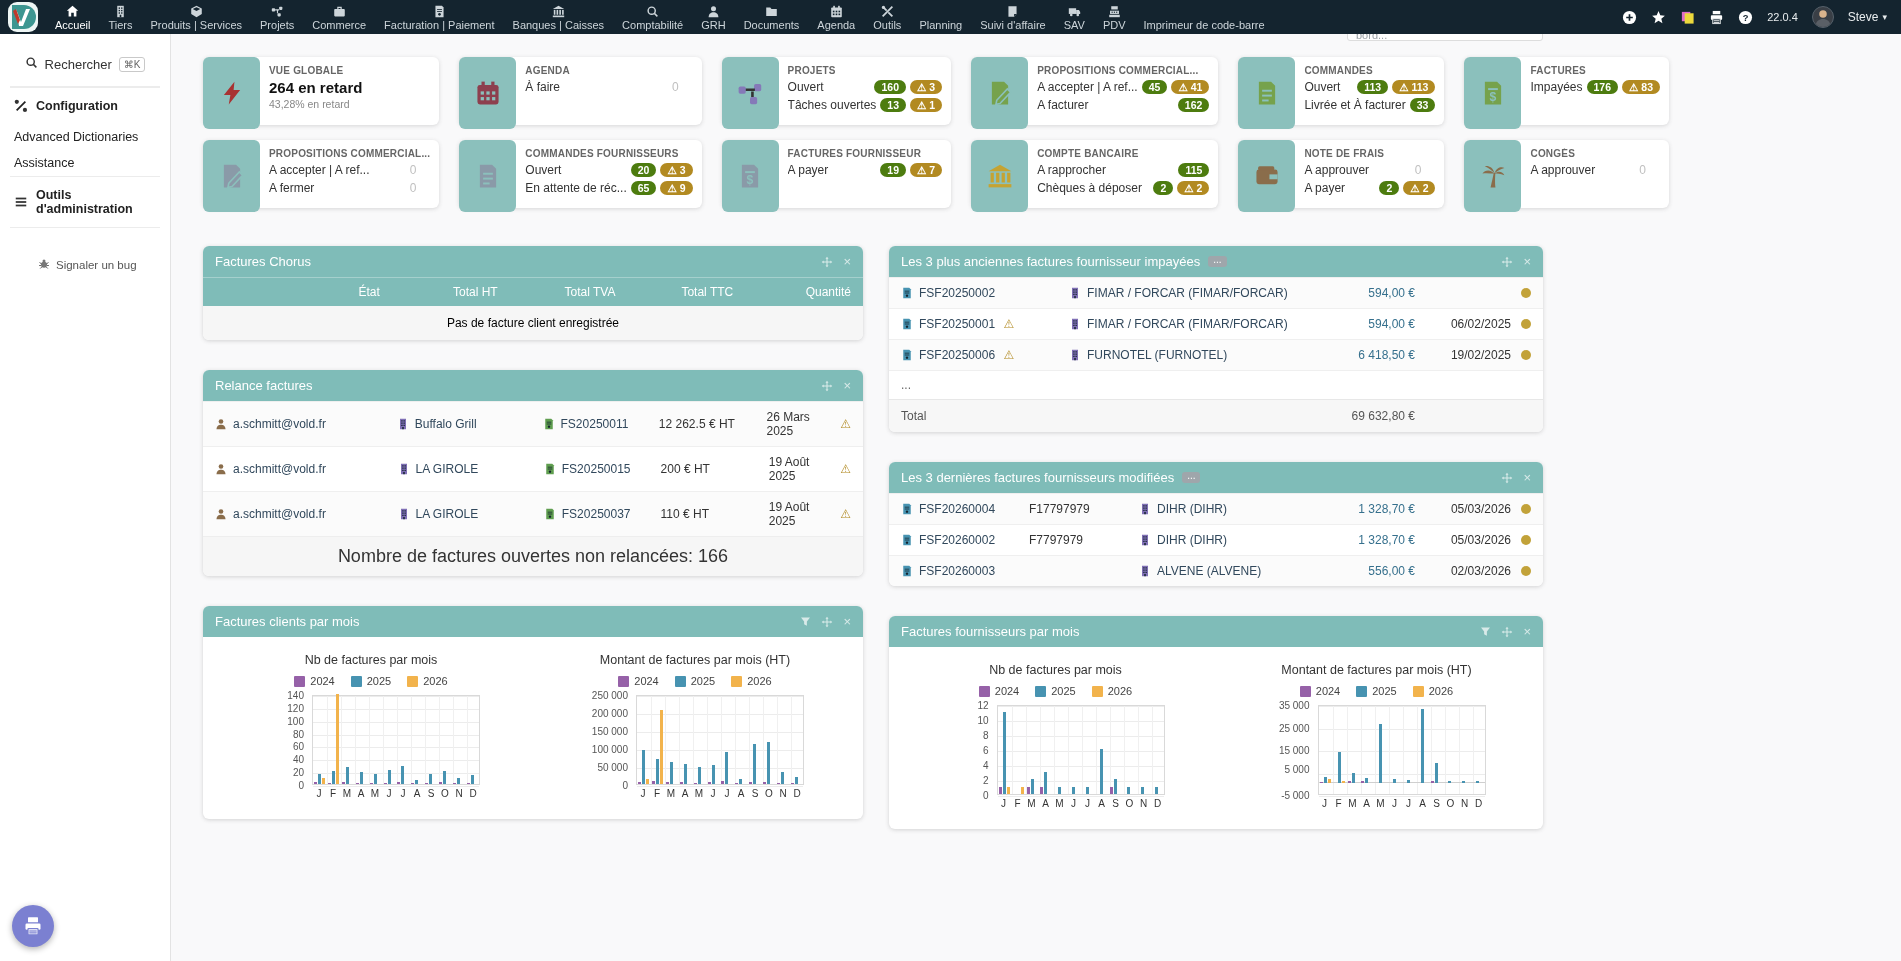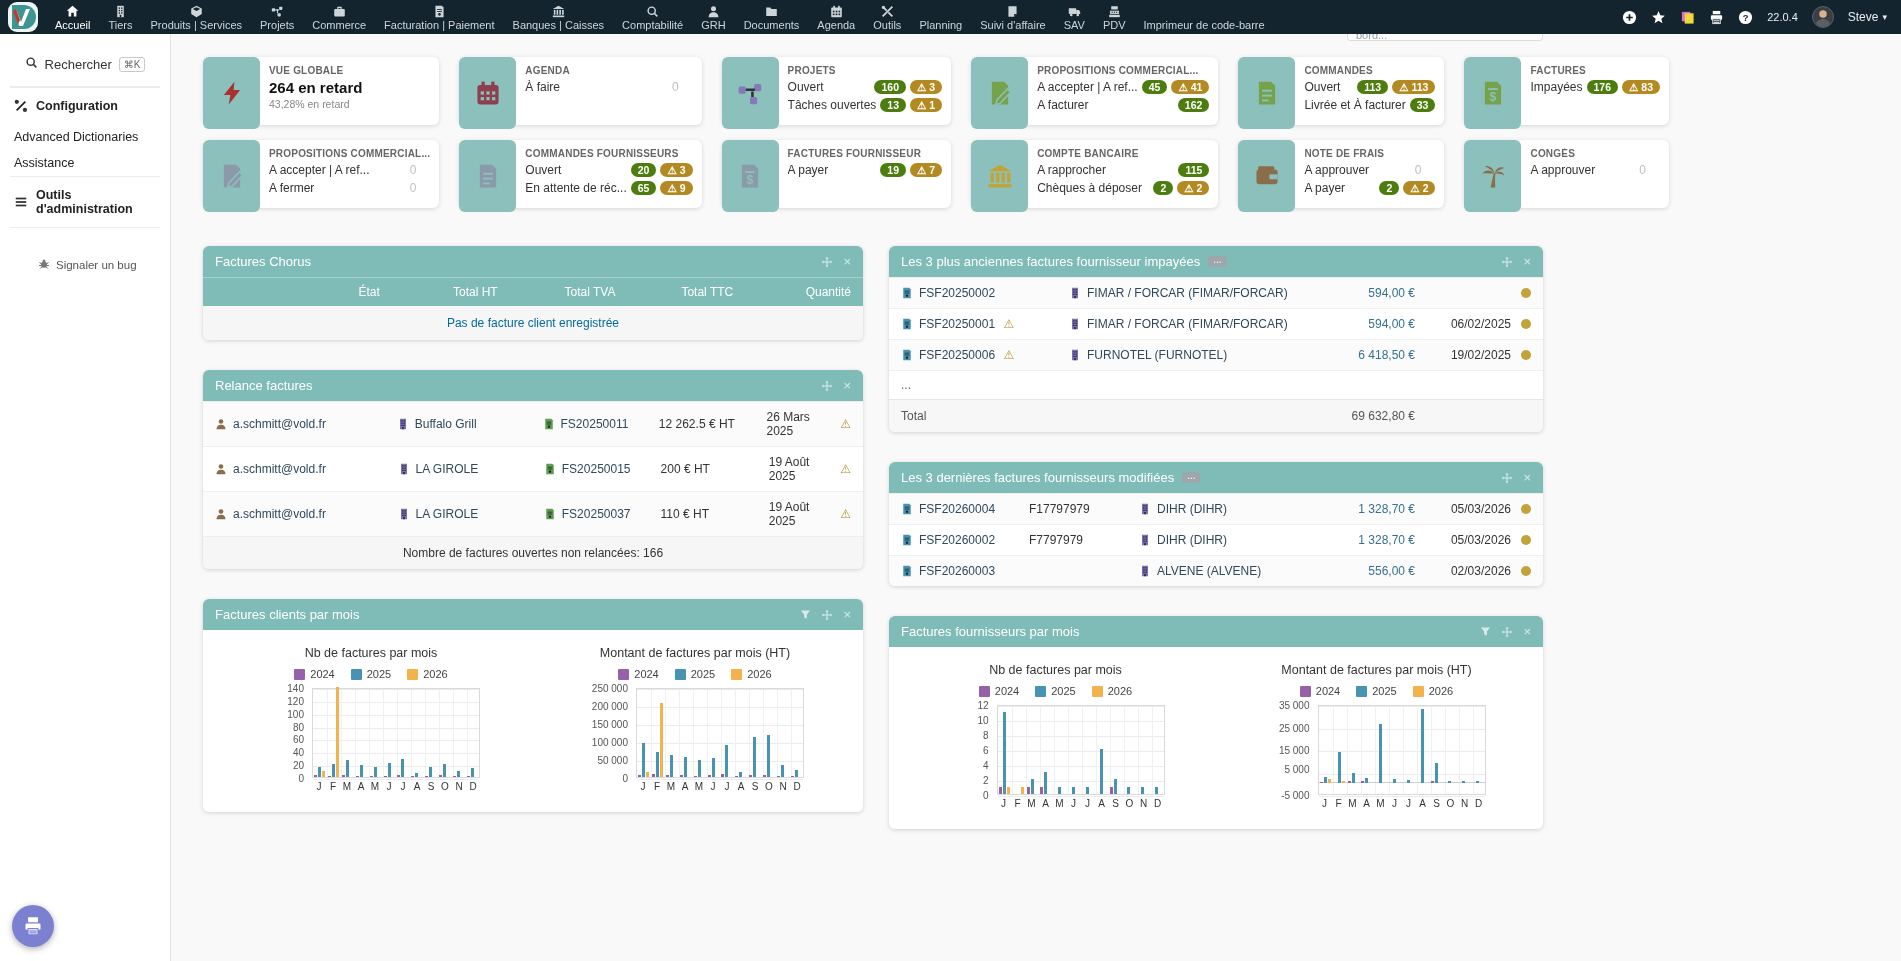--- a/index.html
+++ b/index.html
@@ -56,29 +56,29 @@
   .col-left { width:660px; flex:none; }
   .col-right { flex:1; }
   .panel { background:#fff; border-radius:6px; box-shadow:0 1px 4px rgba(60,60,60,.2); margin-bottom:30px; overflow:hidden; }
   .panel-header { background:#7fbcb8; color:#fff; font-size:13px; padding:8px 12px; display:flex; align-items:center; gap:8px; }
   .panel-header .ph-title { flex:none; }
   .panel-header .ph-chip { background:#9fa6ab; border-radius:3px; font-size:10px; padding:0 5px 3px; line-height:8px; }
   .panel-header .ph-actions { margin-left:auto; display:flex; align-items:center; gap:10px; color:#e9f3f2; }
   .panel-header .ph-actions > span { cursor:pointer; display:flex; align-items:center; opacity:.85; }
   .chorus-cols { background:#7fbcb8; border-top:1px solid rgba(255,255,255,.3); color:#fff; display:flex; padding:7px 12px; font-size:12px; }
   .chorus-cols span:nth-child(1){ flex:1.4; } .chorus-cols span{ flex:1; text-align:right; } 
-  .empty-row { background:#f6f6f6; text-align:center; padding:10px; font-size:12px; color:#0369a1; }
+  .empty-row { background:#f6f6f6; text-align:center; padding:10px; font-size:12px; color:#000000; }
 
   .trow { display:flex; align-items:center; padding:8px 12px; border-top:1px solid #efefef; font-size:12px; }
   .trow:nth-child(odd){ background:#fbfbfb; }
   .tlink { color:#31485c; cursor:pointer; }
   .tref { color:#31485c; font-weight:normal; cursor:pointer; }
   .ticon { display:flex; align-items:center; margin-right:6px; }
   .warn-tri { color:#b28a21; font-size:12px; margin-left:5px; }
-  .tfoot { background:#f6f6f6; border-top:1px solid #eee; text-align:center; padding:9px; font-size:12px; color:#333; }
+  .tfoot { background:#f6f6f6; border-top:1px solid #eee; text-align:center; padding:9px; font-size:18px; color:#333; }
   .amount { color:#36708d; text-align:right; }
   .dot { width:10px; height:10px; border-radius:50%; background:#c2a239; margin-left:10px; flex:none; }
   .more-row { padding:7px 12px; border-top:1px solid #efefef; color:#666; }
   .total-row { display:flex; padding:9px 12px; border-top:1px solid #e7e7e7; background:#f7f7f7; color:#555; font-size:12px; }
 
   
   .charts-body { display:flex; justify-content:space-around; padding:16px 6px 20px; }
   .chart { display:flex; flex-direction:column; align-items:center; }
   .chart-title { font-size:12.5px; color:#333; margin-bottom:8px; }
   .legend { display:flex; gap:16px; margin-bottom:8px; font-size:11px; color:#444; align-items:center;}

